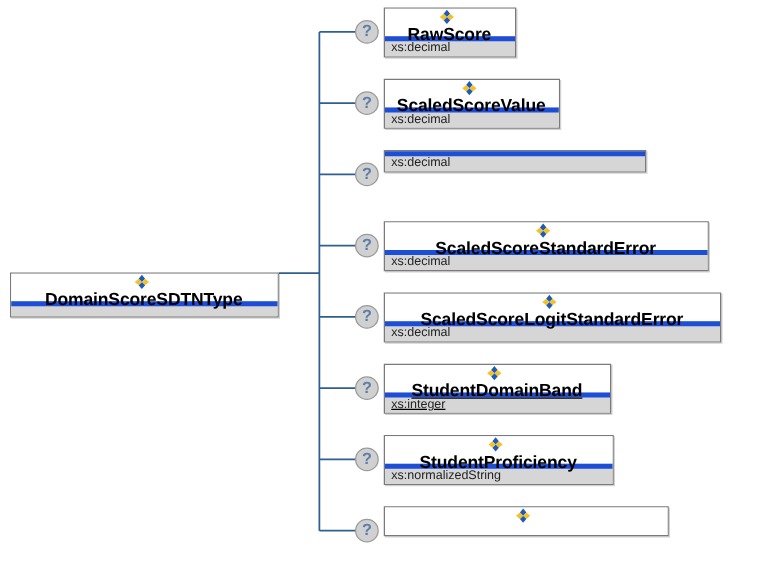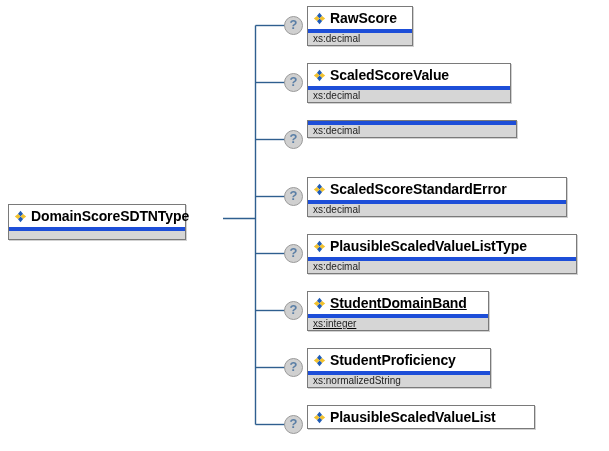--- a/index.html
+++ b/index.html
@@ -41,20 +41,21 @@
     box-shadow: 1px 1px 0 rgba(0,0,0,0.18);
   }
   .node-title {
     box-sizing: border-box;
     height: 22px;
     background: #ffffff;
     display: flex;
     align-items: center;
     padding: 0 6px 0 5px;
     white-space: nowrap;
+    flex-direction: column;
   }
   .node-title .label {
     font-size: 14px;
     font-weight: bold;
     color: #000000;
     letter-spacing: -0.1px;
     line-height: 14px;
   }
   .node-type {
     box-sizing: border-box;
@@ -121,21 +122,21 @@
     <line x1="255.5" y1="25.5" x2="285" y2="25.5" stroke="#2f5f8f" stroke-width="1.4"></line>
     <line x1="255.5" y1="82.5" x2="285" y2="82.5" stroke="#2f5f8f" stroke-width="1.4"></line>
     <line x1="255.5" y1="139.5" x2="285" y2="139.5" stroke="#2f5f8f" stroke-width="1.4"></line>
     <line x1="255.5" y1="196.5" x2="285" y2="196.5" stroke="#2f5f8f" stroke-width="1.4"></line>
     <line x1="255.5" y1="253.5" x2="285" y2="253.5" stroke="#2f5f8f" stroke-width="1.4"></line>
     <line x1="255.5" y1="310.5" x2="285" y2="310.5" stroke="#2f5f8f" stroke-width="1.4"></line>
     <line x1="255.5" y1="367.5" x2="285" y2="367.5" stroke="#2f5f8f" stroke-width="1.4"></line>
     <line x1="255.5" y1="424.5" x2="285" y2="424.5" stroke="#2f5f8f" stroke-width="1.4"></line>
   </svg>
 
-  <div class="node root" style="left:8px; top:204px; width:178px;">
+  <div class="node root" style="left:8px; top:218px; width:215px;">
     <div class="node-title">
       <svg class="el-icon" viewBox="0 0 16 16">
         <path d="M8 1 L11.2 4.8 L8 8 L4.8 4.8 Z" fill="#1f5bb5"></path>
         <path d="M15 8 L11.2 11.2 L8 8 L11.2 4.8 Z" fill="#f2c22e"></path>
         <path d="M8 15 L4.8 11.2 L8 8 L11.2 11.2 Z" fill="#1f5bb5"></path>
         <path d="M1 8 L4.8 4.8 L8 8 L4.8 11.2 Z" fill="#f2c22e"></path>
       </svg>
       <span class="label">DomainScoreSDTNType</span>
     </div>
     <div class="node-type">
@@ -157,21 +158,21 @@
       <span class="label">RawScore</span>
     </div>
     <div class="node-type">
       <span class="type-label">xs:decimal</span>
     </div>
   </div>
 
   <div class="opt-marker" style="left:284px; top:73px;">
     <span class="q">?</span>
   </div>
-  <div class="node" style="left:307px; top:63px; width:204px;">
+  <div class="node" style="left:307px; top:63px; width:141px;">
     <div class="node-title">
       <svg class="el-icon" viewBox="0 0 16 16">
         <path d="M8 1 L11.2 4.8 L8 8 L4.8 4.8 Z" fill="#1f5bb5"></path>
         <path d="M15 8 L11.2 11.2 L8 8 L11.2 4.8 Z" fill="#f2c22e"></path>
         <path d="M8 15 L4.8 11.2 L8 8 L11.2 11.2 Z" fill="#1f5bb5"></path>
         <path d="M1 8 L4.8 4.8 L8 8 L4.8 11.2 Z" fill="#f2c22e"></path>
       </svg>
       <span class="label">ScaledScoreValue</span>
     </div>
     <div class="node-type">
@@ -210,21 +211,21 @@
     <span class="q">?</span>
   </div>
   <div class="node" style="left:307px; top:234px; width:270px;">
     <div class="node-title">
       <svg class="el-icon" viewBox="0 0 16 16">
         <path d="M8 1 L11.2 4.8 L8 8 L4.8 4.8 Z" fill="#1f5bb5"></path>
         <path d="M15 8 L11.2 11.2 L8 8 L11.2 4.8 Z" fill="#f2c22e"></path>
         <path d="M8 15 L4.8 11.2 L8 8 L11.2 11.2 Z" fill="#1f5bb5"></path>
         <path d="M1 8 L4.8 4.8 L8 8 L4.8 11.2 Z" fill="#f2c22e"></path>
       </svg>
-      <span class="label">PlausibleScaledValueListType</span>
+      <span class="label">ScaledScoreLogitStandardError</span>
     </div>
     <div class="node-type">
       <span class="type-label">xs:decimal</span>
     </div>
   </div>
 
   <div class="opt-marker" style="left:284px; top:301px;">
     <span class="q">?</span>
   </div>
   <div class="node" style="left:307px; top:291px; width:182px;text-decoration:underline;">
@@ -264,17 +265,16 @@
     <span class="q">?</span>
   </div>
   <div class="node" style="left:307px; top:405px; width:228px;">
     <div class="node-title">
       <svg class="el-icon" viewBox="0 0 16 16">
         <path d="M8 1 L11.2 4.8 L8 8 L4.8 4.8 Z" fill="#1f5bb5"></path>
         <path d="M15 8 L11.2 11.2 L8 8 L11.2 4.8 Z" fill="#f2c22e"></path>
         <path d="M8 15 L4.8 11.2 L8 8 L11.2 11.2 Z" fill="#1f5bb5"></path>
         <path d="M1 8 L4.8 4.8 L8 8 L4.8 11.2 Z" fill="#f2c22e"></path>
       </svg>
-      <span class="label">PlausibleScaledValueList</span>
     </div>
   </div>
 
 </div>
 
 </body></html>

